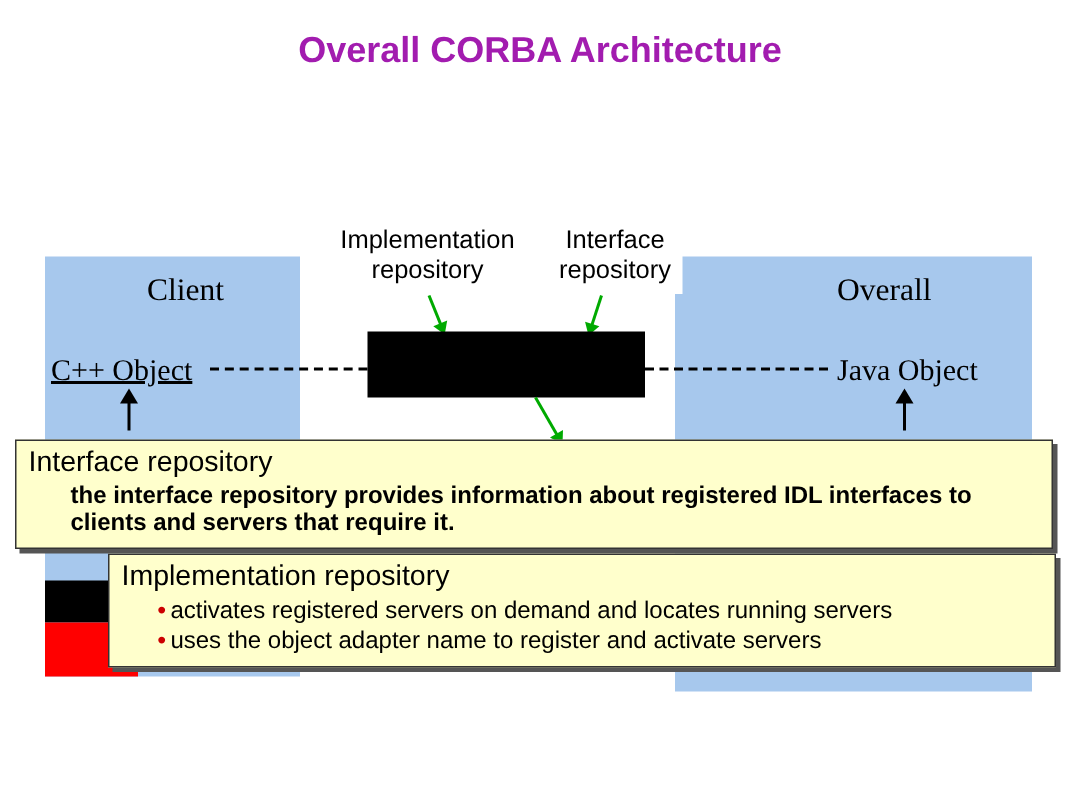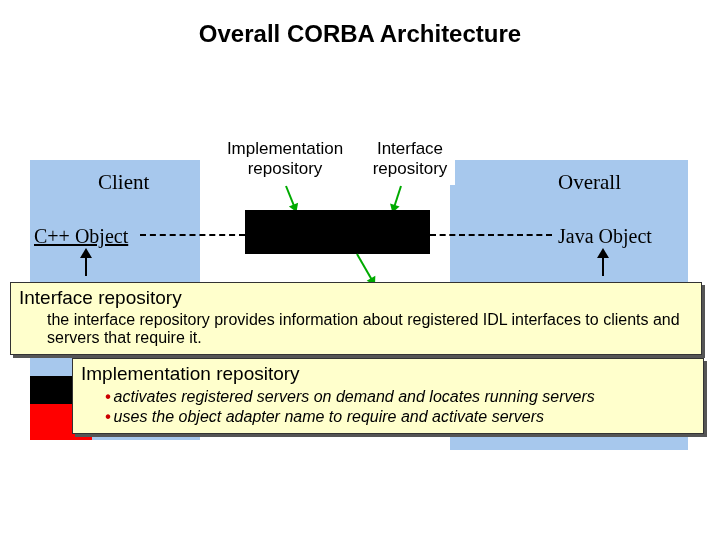--- a/index.html
+++ b/index.html
@@ -8,26 +8,26 @@
     height: 540px;
     background: #fff;
     font-family: Arial, Helvetica, sans-serif;
     position: relative;
     overflow: hidden;
   }
   .title {
     text-align: center;
     font-size: 24px;
     font-weight: bold;
-    color: #000000;
+    color: #a21caf;
     padding-top: 20px;
   }
   .canvas {
     position: absolute;
-    top: 90px;
+    top: 101px;
     left: 0;
     width: 720px;
     height: 420px;
   }
   .panel {
     position: absolute;
     background: #a7c8ed;
   }
   .panel-left { left: 30px; top: 70px; width: 170px; height: 280px; }
   .panel-right { left: 450px; top: 70px; width: 238px; height: 290px; }
@@ -128,27 +128,27 @@
   .callout-1 { left: 10px; top: 192px; width: 692px; }
   .callout-2 { left: 72px; top: 268px; width: 632px; }
   .callout-title {
     font-size: 19px;
     margin-bottom: 2px;
   }
   .callout-body {
     font-size: 16px;
     line-height: 1.15;
     padding-left: 28px;
+    font-weight: bold;
   }
   .bullet-list {
     font-size: 16px;
     line-height: 1.25;
     padding-left: 24px;
     list-style: none;
-    font-style: italic;
   }
   .bullet-list li::before {
     content: "•";
     color: #c00;
     font-weight: bold;
     margin-right: 3px;
   }
 </style>
 </head>
 <body>
@@ -186,17 +186,17 @@
 
   <div class="callout callout-1">
     <div class="callout-title">Interface repository</div>
     <div class="callout-body">the interface repository provides information about registered IDL interfaces to clients and servers that require it.</div>
   </div>
 
   <div class="callout callout-2">
     <div class="callout-title">Implementation repository</div>
     <ul class="bullet-list">
       <li>activates registered servers on demand and locates running servers</li>
-      <li>uses the object adapter name to require and activate servers</li>
+      <li>uses the object adapter name to register and activate servers</li>
     </ul>
   </div>
 
 </div>
 
 </body></html>

